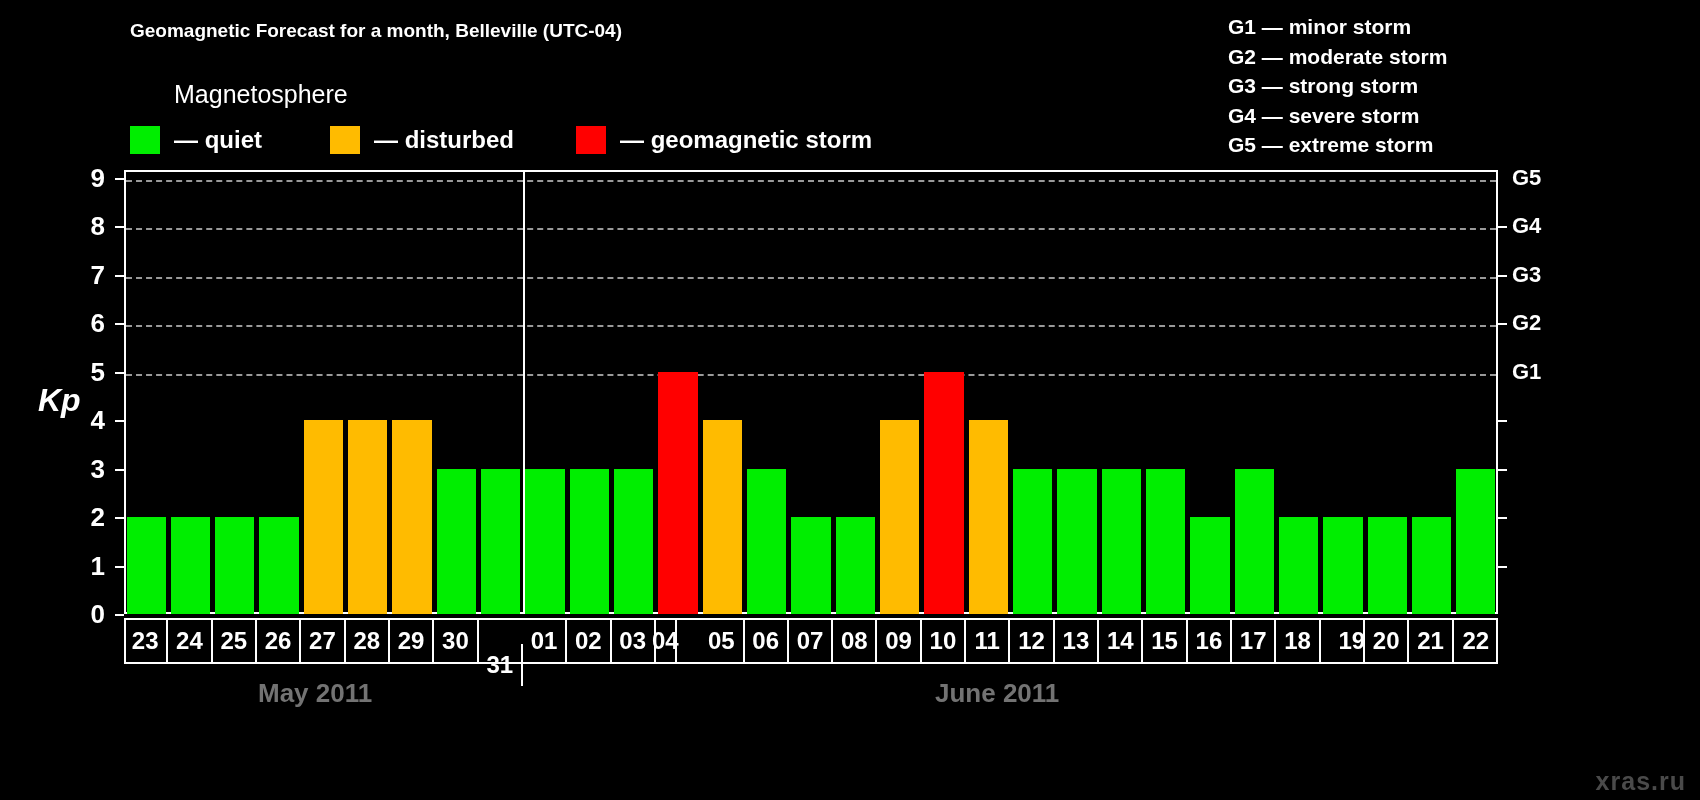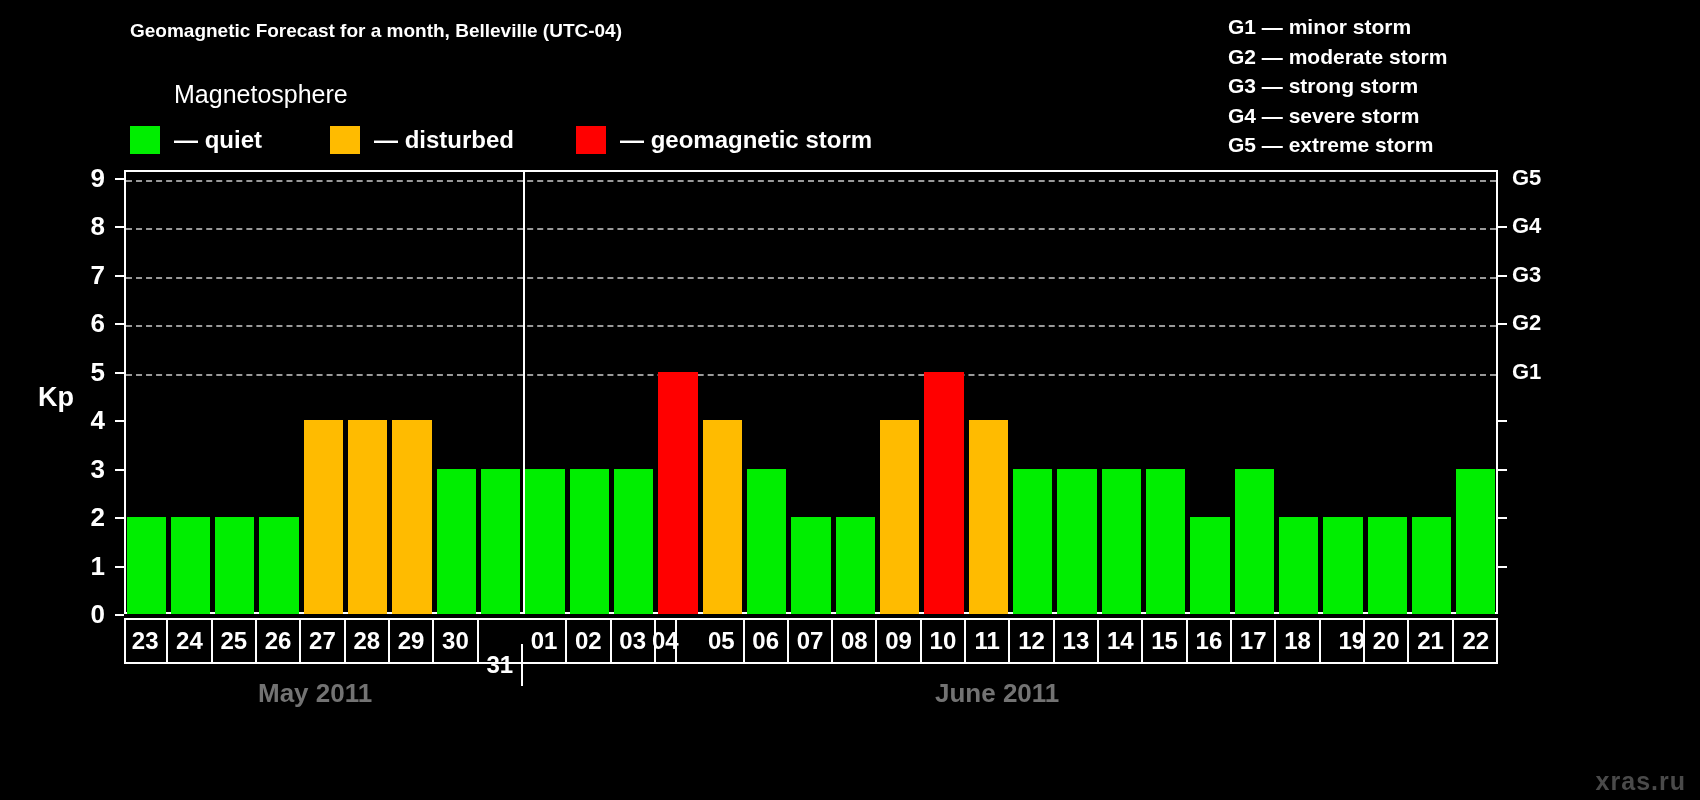--- a/index.html
+++ b/index.html
@@ -71,21 +71,21 @@
   }
   .ylabel {
     position: absolute; right: 1595px;
     font-size: 26px; font-weight: bold; color: #fff;
     text-align: right; white-space: nowrap;
     transform: translateY(-50%);
     width: 40px;
   }
   .kp-axis-title {
     position: absolute; left: 38px; top: 382px;
-    font-size: 27px; font-weight: bold; color: #fff;
+    font-size: 32px; font-weight: bold; color: #fff; font-style: italic;
   }
 
   
   .glabel {
     position: absolute; left: 1512px;
     font-size: 22px; font-weight: bold; color: #fff;
     transform: translateY(-50%); white-space: nowrap;
   }
   .rtick {
     position: absolute; left: 1498px; width: 9px; height: 2px; background: #fff;

